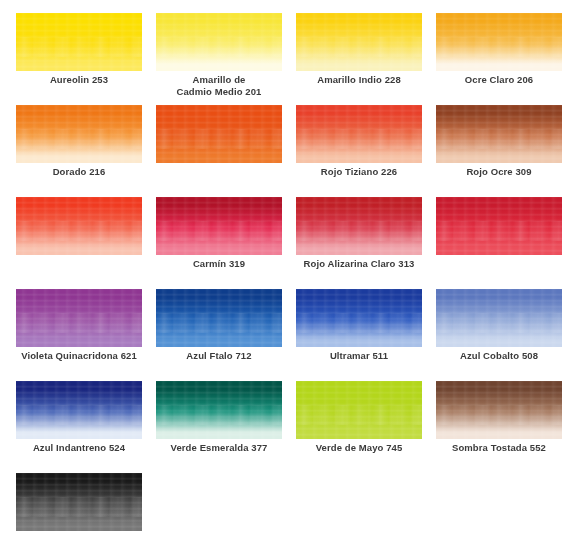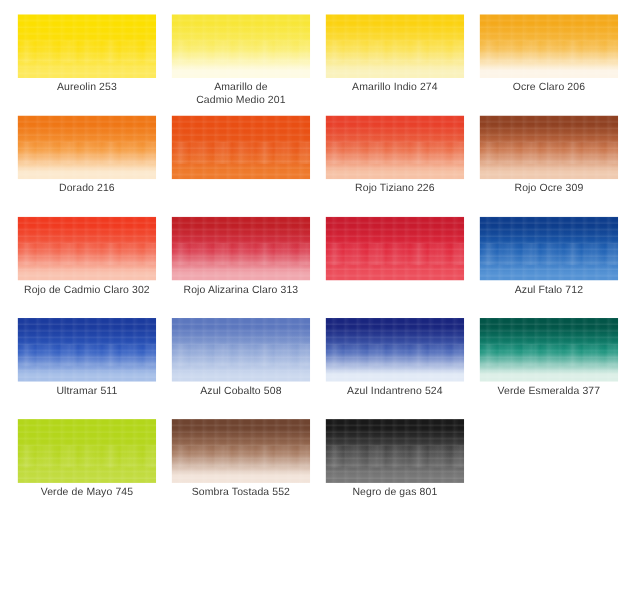--- a/index.html
+++ b/index.html
@@ -28,20 +28,21 @@
     grid-auto-rows: 92px;
     padding: 13px 0 0 16px;
     box-sizing: border-box;
     width: 570px;
   }
 
   .swatch-cell {
     width: 140px;
     height: 108px;
     position: relative;
+    font-weight: bold;
   }
 
   .swatch-box {
     width: 126px;
     height: 58px;
     position: relative;
     overflow: hidden;
     background: #ffffff;
   }
 
@@ -123,21 +124,21 @@
           <div class="swatch-grain2"></div>
         </div>
         <div class="swatch-label">Amarillo de<br>Cadmio Medio 201</div>
       </div>
       <div class="swatch-cell">
         <div class="swatch-box">
           <div class="swatch-wash" style="background: linear-gradient(rgb(251, 210, 16) 0%, rgb(251, 210, 16) 14%, rgb(251, 224, 75) 52%, rgb(250, 242, 188) 88%, rgb(250, 242, 188) 100%);"></div>
           <div class="swatch-grain"></div>
           <div class="swatch-grain2"></div>
         </div>
-        <div class="swatch-label">Amarillo Indio 274</div>
+        <div class="swatch-label">Amarillo Indio 228</div>
       </div>
       <div class="swatch-cell">
         <div class="swatch-box">
           <div class="swatch-wash" style="background: linear-gradient(rgb(244, 169, 27) 0%, rgb(244, 169, 27) 14%, rgb(246, 188, 74) 52%, rgb(253, 245, 232) 88%, rgb(253, 245, 232) 100%);"></div>
           <div class="swatch-grain"></div>
           <div class="swatch-grain2"></div>
         </div>
         <div class="swatch-label">Ocre Claro 206</div>
       </div>
       <div class="swatch-cell">
@@ -170,36 +171,51 @@
           <div class="swatch-grain2"></div>
         </div>
         <div class="swatch-label">Rojo Ocre 309</div>
       </div>
       <div class="swatch-cell">
         <div class="swatch-box">
           <div class="swatch-wash" style="background: linear-gradient(rgb(240, 58, 32) 0%, rgb(240, 58, 32) 14%, rgb(242, 98, 74) 52%, rgb(249, 195, 176) 88%, rgb(249, 195, 176) 100%);"></div>
           <div class="swatch-grain"></div>
           <div class="swatch-grain2"></div>
         </div>
-        <div class="swatch-label">Rojo de Cadmio Claro 302</div>
+      </div>
+      <div class="swatch-cell">
+        <div class="swatch-box">
+          <div class="swatch-wash" style="background: linear-gradient(rgb(176, 18, 40) 0%, rgb(176, 18, 40) 14%, rgb(227, 40, 79) 52%, rgb(240, 126, 150) 88%, rgb(240, 126, 150) 100%);"></div>
+          <div class="swatch-grain"></div>
+          <div class="swatch-grain2"></div>
+        </div>
+        <div class="swatch-label">Carmín 319</div>
       </div>
       <div class="swatch-cell">
         <div class="swatch-box">
           <div class="swatch-wash" style="background: linear-gradient(rgb(192, 31, 38) 0%, rgb(192, 31, 38) 14%, rgb(216, 56, 74) 52%, rgb(240, 167, 174) 88%, rgb(240, 167, 174) 100%);"></div>
           <div class="swatch-grain"></div>
           <div class="swatch-grain2"></div>
         </div>
         <div class="swatch-label">Rojo Alizarina Claro 313</div>
       </div>
       <div class="swatch-cell">
         <div class="swatch-box">
           <div class="swatch-wash" style="background: linear-gradient(rgb(200, 27, 46) 0%, rgb(200, 27, 46) 14%, rgb(224, 42, 62) 52%, rgb(236, 79, 92) 88%, rgb(236, 79, 92) 100%);"></div>
           <div class="swatch-grain"></div>
           <div class="swatch-grain2"></div>
         </div>
+      </div>
+      <div class="swatch-cell">
+        <div class="swatch-box">
+          <div class="swatch-wash" style="background: linear-gradient(rgb(143, 54, 146) 0%, rgb(143, 54, 146) 14%, rgb(155, 82, 164) 52%, rgb(168, 123, 192) 88%, rgb(168, 123, 192) 100%);"></div>
+          <div class="swatch-grain"></div>
+          <div class="swatch-grain2"></div>
+        </div>
+        <div class="swatch-label">Violeta Quinacridona 621</div>
       </div>
       <div class="swatch-cell">
         <div class="swatch-box">
           <div class="swatch-wash" style="background: linear-gradient(rgb(14, 61, 140) 0%, rgb(14, 61, 140) 14%, rgb(31, 97, 180) 52%, rgb(84, 146, 212) 88%, rgb(84, 146, 212) 100%);"></div>
           <div class="swatch-grain"></div>
           <div class="swatch-grain2"></div>
         </div>
         <div class="swatch-label">Azul Ftalo 712</div>
       </div>
       <div class="swatch-cell">

